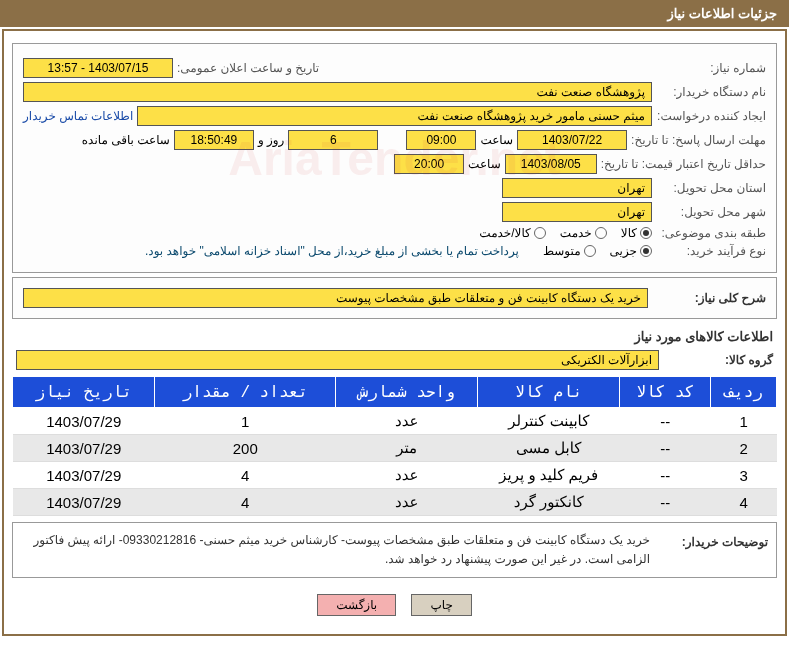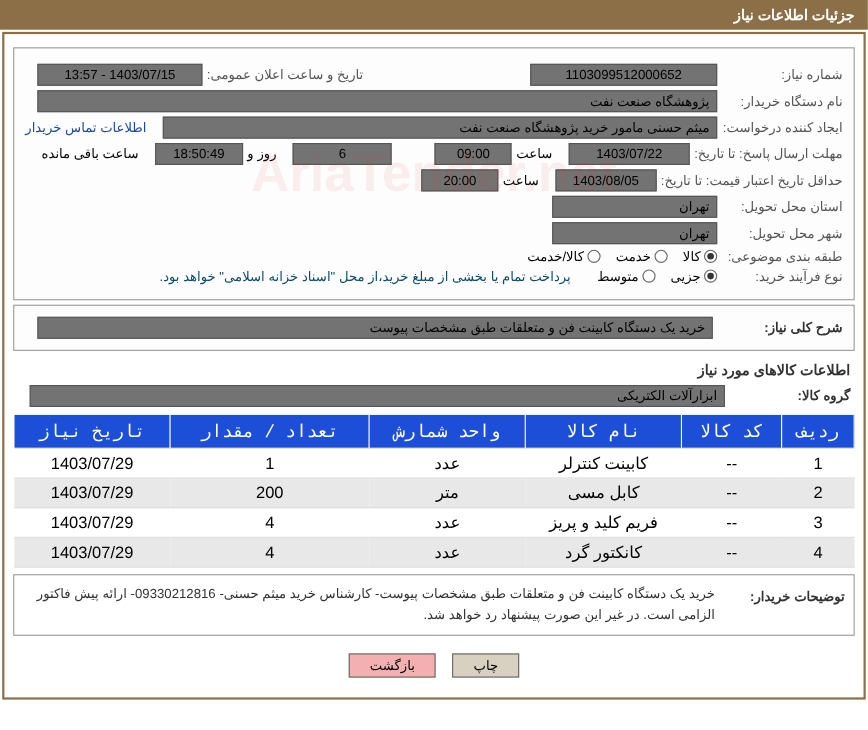--- a/index.html
+++ b/index.html
@@ -3,21 +3,21 @@
 <meta charset="utf-8">
 <style>
 * { box-sizing: border-box; margin: 0; padding: 0; }
 body { font-family: Tahoma, Arial, sans-serif; font-size: 12px; background: #fff; direction: rtl; }
 .container { width: 789px; background: #fff; border-radius: 31px; }
 .title-bar { background: #8b6f47; color: #fff; padding: 6px 12px; font-weight: bold; font-size: 13px; }
 .frame { border: 2px solid #8b6f47; margin: 2px; padding: 8px; }
 .inner-box { border: 1px solid #999; margin: 4px 0; padding: 10px; background: #fdfdfd; position: relative; }
 .row { display: flex; align-items: center; margin: 4px 0; gap: 4px; }
 .label { color: #555; font-size: 12px; white-space: nowrap; min-width: 110px; text-align: right; }
-.field { border: 1px solid #555; background: #737373; padding: 2px 6px; font-size: 12px; min-height: 18px; display: inline-block; margin-left: 11px; }
+.field { border: 1px solid #555; background: #fde047; padding: 2px 6px; font-size: 12px; min-height: 18px; display: inline-block; }
 .field-wide { flex: 1; }
 .link { color: #1a4ba8; cursor: pointer; font-size: 12px; }
 .radio-group { display: flex; gap: 14px; align-items: center; }
 .radio-item { display: flex; align-items: center; gap: 3px; }
 .radio { width: 12px; height: 12px; border: 1px solid #666; border-radius: 50%; display: inline-block; position: relative; }
 .radio.checked::after { content: ''; position: absolute; width: 6px; height: 6px; background: #333; border-radius: 50%; top: 2px; left: 2px; }
 .note { color: #0c4a6e; font-size: 12px; }
 .section-title { font-weight: bold; color: #333; margin: 10px 4px 6px; font-size: 13px; }
 table { width: 100%; border-collapse: collapse; margin: 6px 0; }
 th { background: #1d4ed8; color: #fff; padding: 5px; font-size: 16px; border: 1px solid #fff; font-weight: normal; font-family: Liberation Mono, monospace; }
@@ -38,21 +38,20 @@
 <div class="container">
   <div class="title-bar">
     <span>جزئیات اطلاعات نیاز</span>
   </div>
   <div class="frame">
     <div class="inner-box">
       <div class="watermark">AriaTender.net</div>
 
       <div class="row">
         <span class="label">شماره نیاز:</span>
-        <span class="field" style="width:170px;text-align:center">1103099512000652</span>
         <span style="flex:1"></span>
         <span class="label" style="min-width:auto">تاریخ و ساعت اعلان عمومی:</span>
         <span class="field" style="width:150px;text-align:center">1403/07/15 - 13:57</span>
       </div>
 
       <div class="row">
         <span class="label">نام دستگاه خریدار:</span>
         <span class="field field-wide">پژوهشگاه صنعت نفت</span>
       </div>
 

